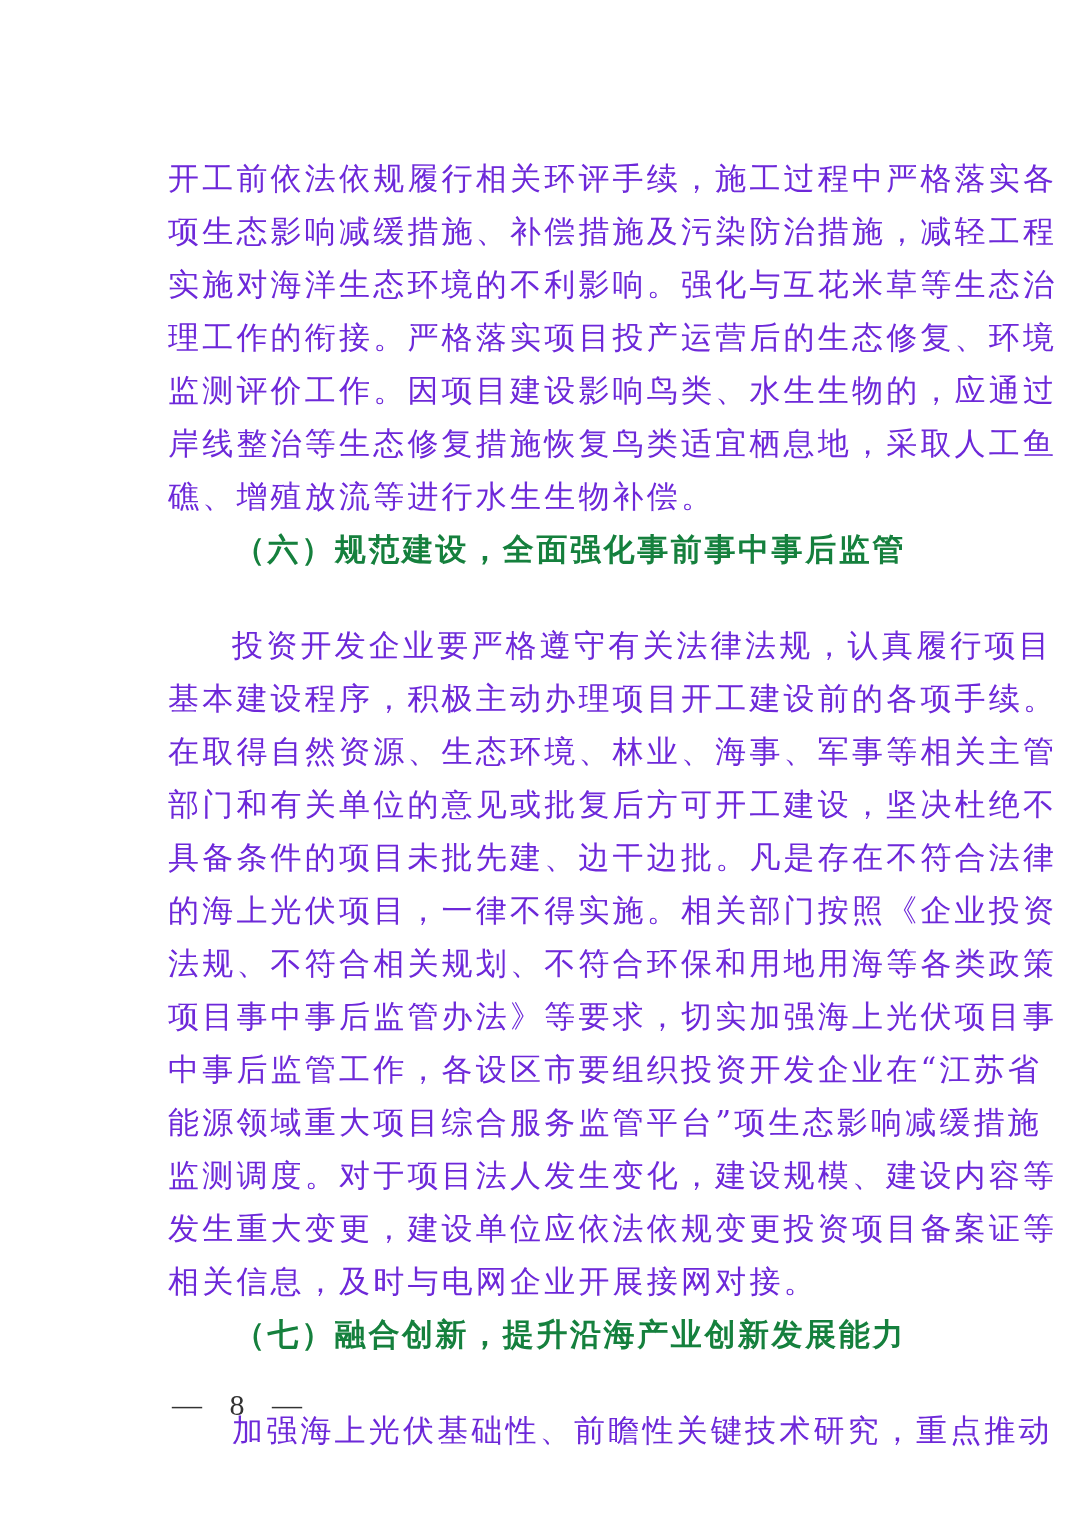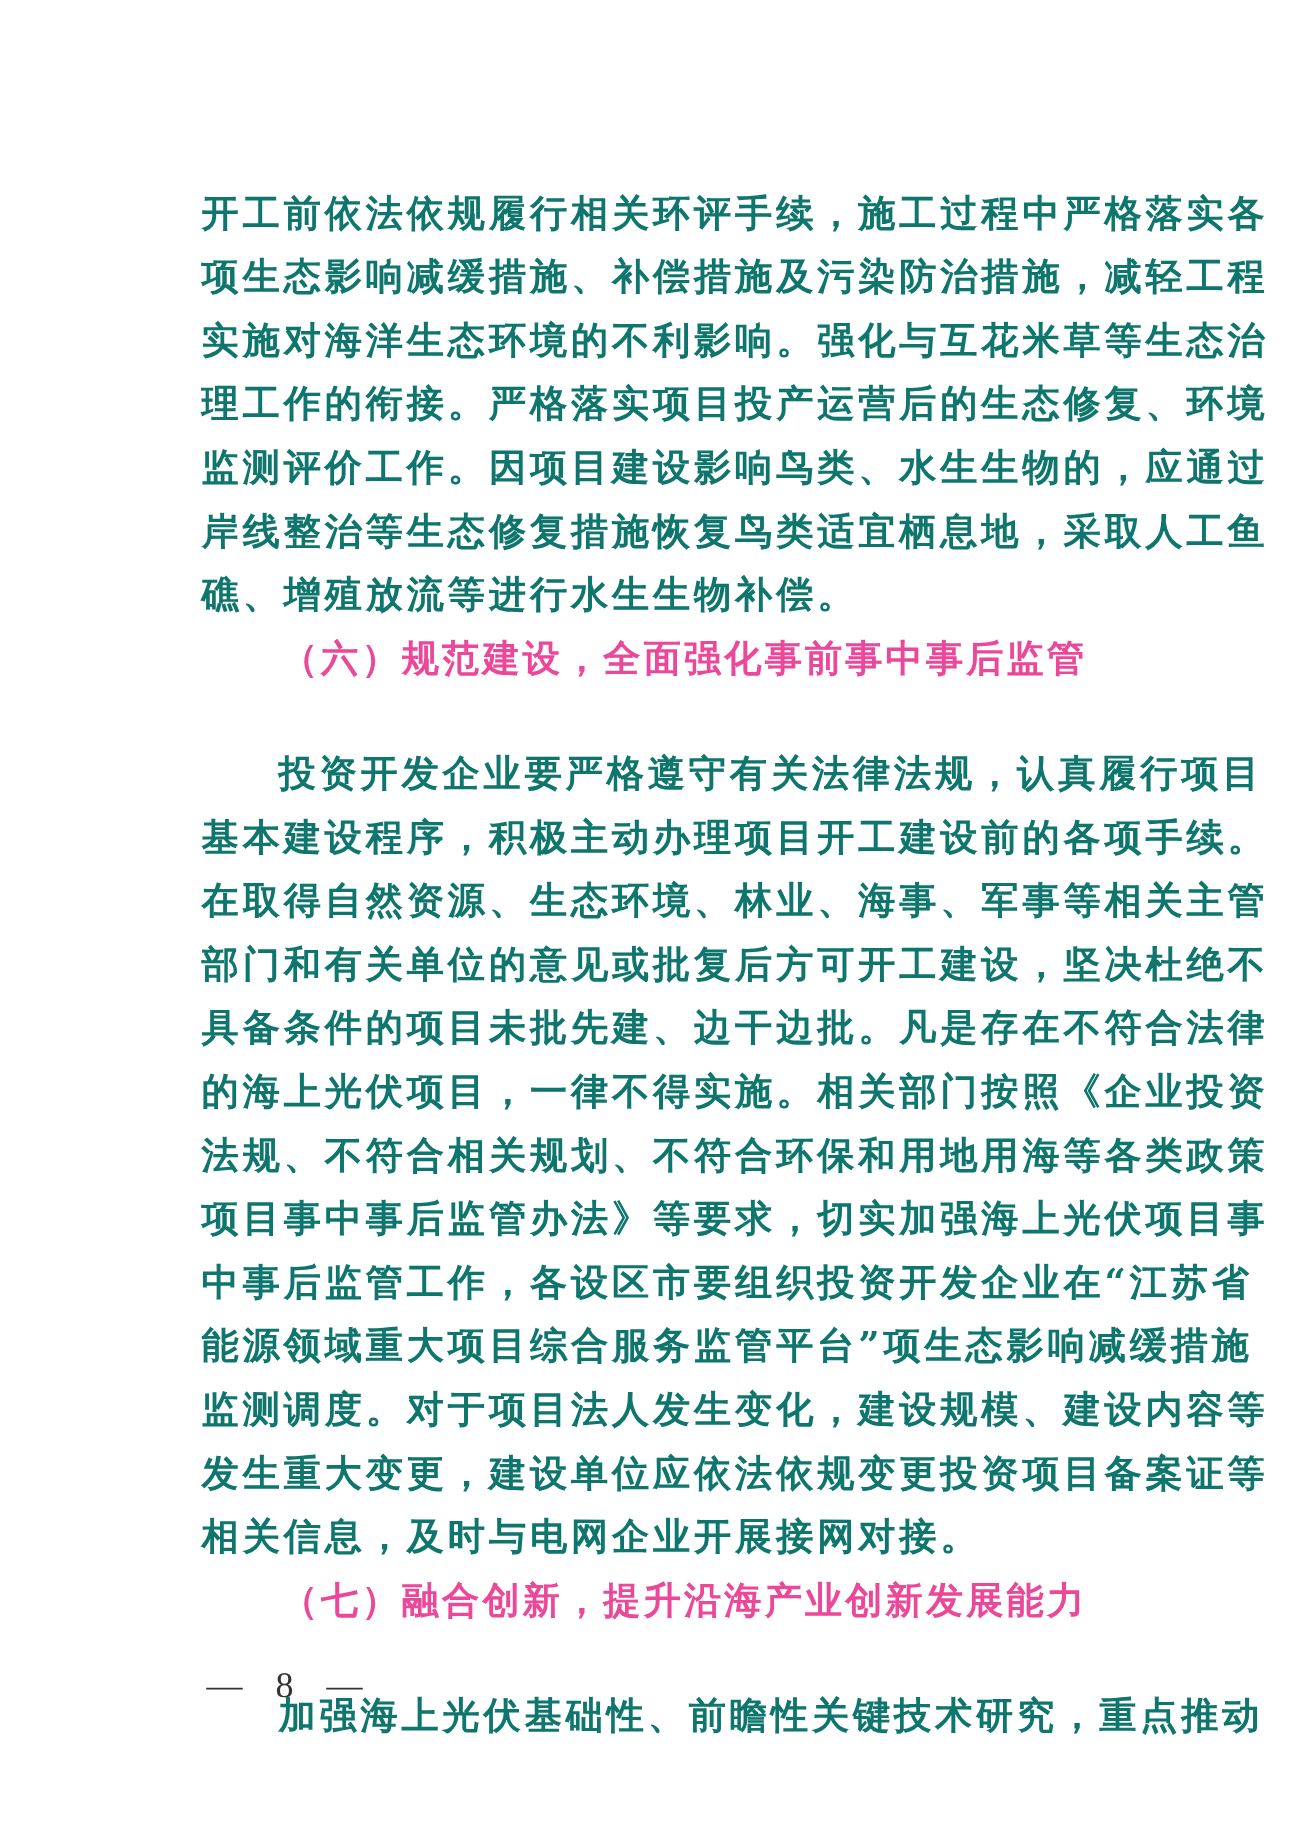--- a/index.html
+++ b/index.html
@@ -27,32 +27,31 @@
       left: 168px;
       top: 152px;
       width: 760px;
     }
     .line {
       height: 53px;
       line-height: 53px;
       font-size: 31px;
       white-space: nowrap;
       letter-spacing: 3.2px;
-      color: #0f766e;
-      font-weight: bold;
+      color: #6d28d9;
     }
     .line.indent {
       padding-left: 64px;
       margin-top: 43px;
     }
     .line.heading {
       padding-left: 66px;
       font-weight: bold;
       letter-spacing: 2.6px;
-      color: #ec4899;
+      color: #15803d;
     }
     .page-number {
       position: absolute;
       left: 172px;
       top: 1388px;
       font-family: "Liberation Serif", "DejaVu Serif", serif;
       font-size: 30px;
       color: #333333;
       letter-spacing: 10px;
     }

